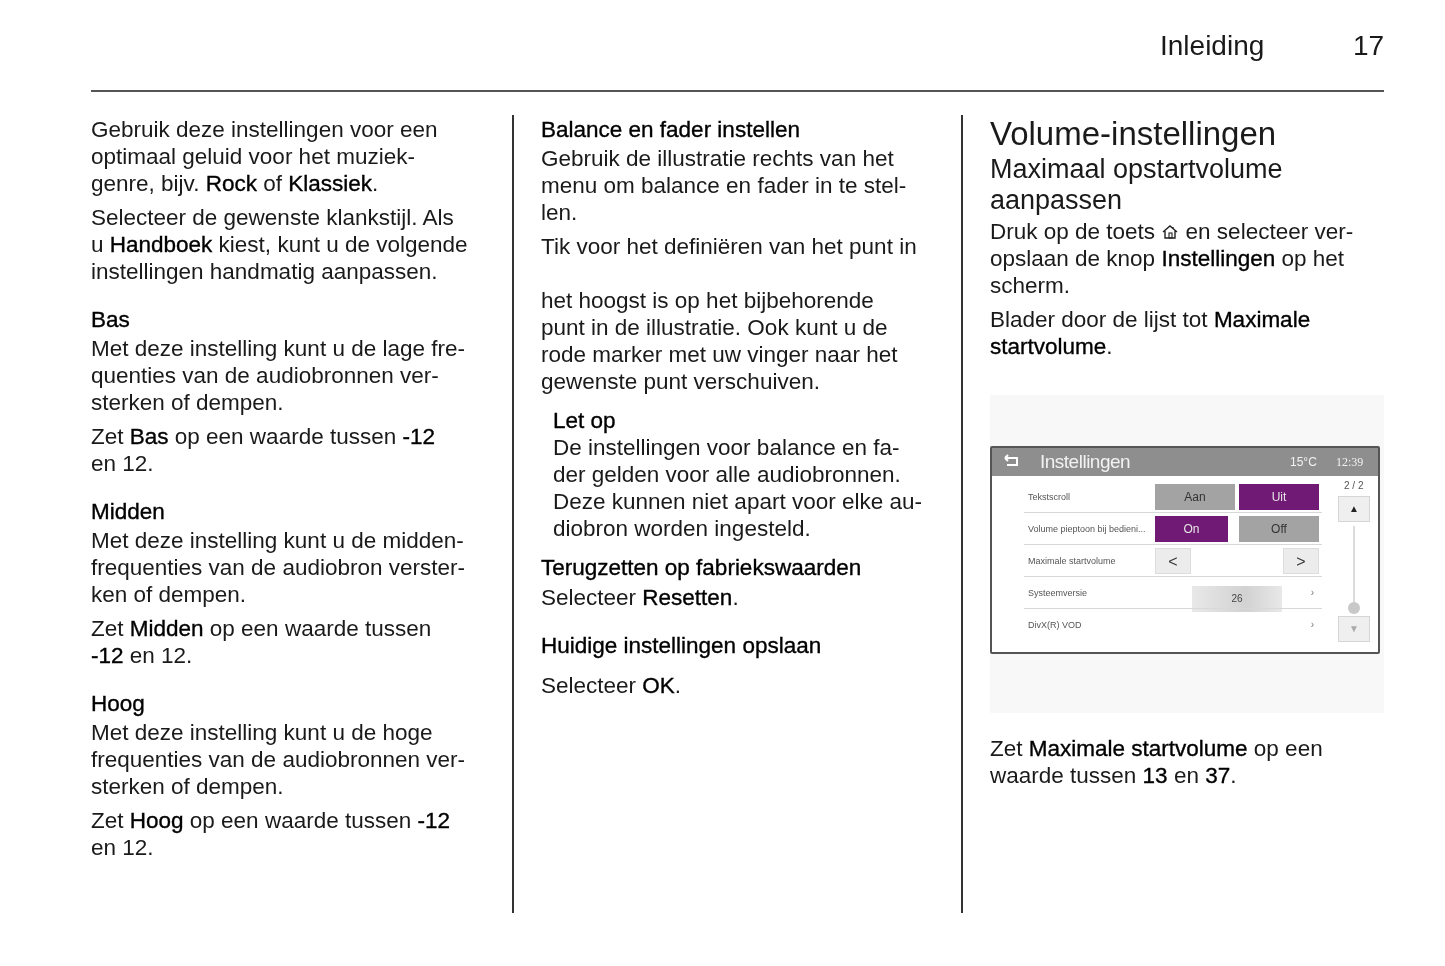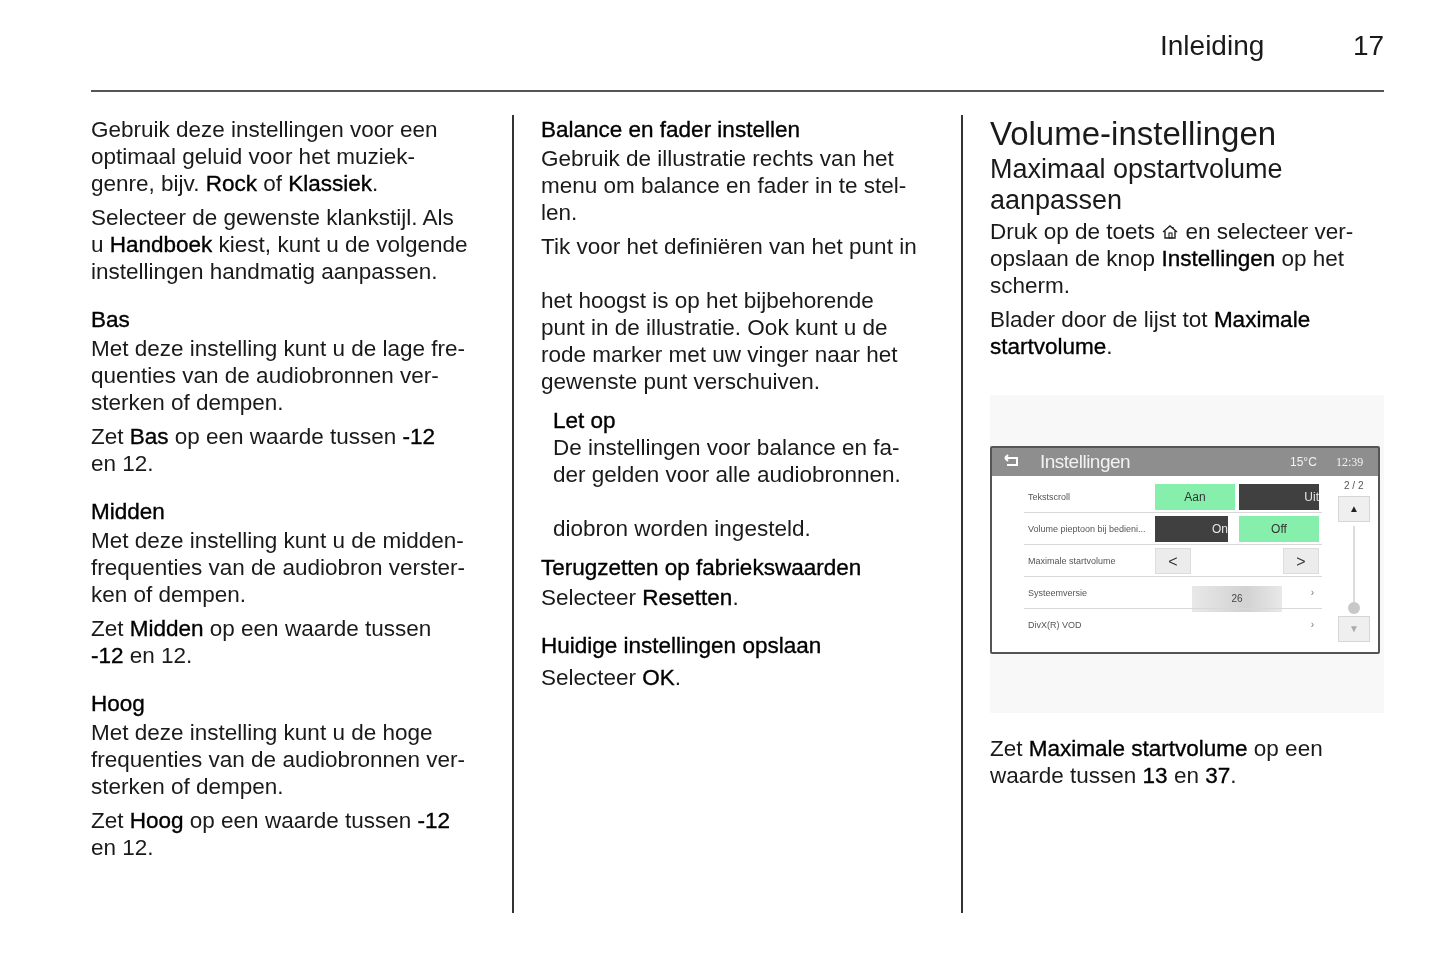--- a/index.html
+++ b/index.html
@@ -24,22 +24,22 @@
   .dev { position:absolute; left:990px; top:446px; width:390px; height:208px; border:2px solid #555; background:#fff; box-sizing:border-box; border-radius:2px; }
   .dev-bar { position:absolute; left:0; top:0; right:0; height:28px; background:#8e8e8e; color:#f2f2f2; }
   .dev-back { position:absolute; left:10px; top:5px; width:20px; height:18px; }
   .dev-title { position:absolute; left:48px; top:3px; font-size:19px; letter-spacing:-0.5px; }
   .dev-temp { position:absolute; left:298px; top:7px; font-size:12px; }
   .dev-time { position:absolute; left:344px; top:7px; font-size:12px;font-family:Liberation Serif, serif; }
   .row { position:absolute; left:32px; width:298px; height:31px; font-size:9px; color:#555; }
   .row .lbl { position:absolute; left:4px; top:10px; white-space:nowrap; }
   .row .sep { position:absolute; left:0; right:0; bottom:0; height:1px; background:#d8d8d8; }
   .btn { position:absolute; top:2px; height:26px; font-size:12px; text-align:center; line-height:26px; color:#444; }
-  .btn.on { background:#404040; color:#e6e6e6;text-align:right; }
-  .btn.off { background:#86efac; color:#333; }
+  .btn.on { background:#701a75; color:#e6e6e6; }
+  .btn.off { background:#a3a3a3; color:#333; }
   .btn.step { background:#ececec; border:1px solid #ddd; box-sizing:border-box; font-size:16px; color:#333; }
   .btn.val { background:linear-gradient(90deg,#e8e8e8,#d2d2d2 60%,#e8e8e8); font-size:10px;margin-top:38px; }
   .chev { position:absolute; right:8px; top:9px; font-size:10px; color:#777; }
   .pg { position:absolute; left:352px; top:32px; font-size:10px; color:#555; }
   .sbtn { position:absolute; left:346px; width:32px; height:26px; background:#efefef; border:1px solid #d6d6d6; box-sizing:border-box; text-align:center; line-height:24px; font-size:10px; color:#222; }
   .strack { position:absolute; left:361px; top:78px; width:2px; height:80px; background:#dcdcdc; }
   .sthumb { position:absolute; left:356px; top:154px; width:12px; height:12px; border-radius:50%; background:#c8c8c8; }
 </style>
 </head>
 <body>
@@ -98,30 +98,30 @@
     <span>Gebruik de illustratie rechts van het</span><br><span>menu om balance en fader in te stel-</span><br><span>len.</span>
   </p>
   <div class="gap-s"></div>
   <p>
     <span>Tik voor het definiëren van het punt in</span><br><br><span>het hoogst is op het bijbehorende</span><br><span>punt in de illustratie. Ook kunt u de</span><br><span>rode marker met uw vinger naar het</span><br><span>gewenste punt verschuiven.</span>
   </p>
   <div style="height:12px"></div>
   <div class="note">
     <p class="b">Let op</p>
     <p>
-      <span>De instellingen voor balance en fa-</span><br><span>der gelden voor alle audiobronnen.</span><br><br><span>diobron worden ingesteld.</span>
+      <span>De instellingen voor balance en fa-</span><br><span>der gelden voor alle audiobronnen.</span><br><span>Deze kunnen niet apart voor elke au-</span><br><span>diobron worden ingesteld.</span>
     </p>
   </div>
   <div style="height:12px"></div>
   <p class="b" style="margin-bottom:3px">Terugzetten op fabriekswaarden</p>
   <p>
     <span>Selecteer </span><b>Resetten</b><span>.</span>
   </p>
   <div class="gap-l"></div>
-  <p class="b" style="margin-bottom:5px">Huidige instellingen opslaan</p>
+  <p class="b" style="margin-bottom:13px">Huidige instellingen opslaan</p>
   <p>
     <span>Selecteer </span><b>OK</b><span>.</span>
   </p>
 </div>
 
 <div class="col" style="left:990px; width:400px; top:114px;">
   <p class="h1">Volume-instellingen</p>
   <p class="h2"><span>Maximaal opstartvolume</span><br><span>aanpassen</span></p>
   <p style="margin-top:2px">
     <span>Druk op de toets </span><svg class="home-icon home-ic" viewBox="0 0 18 16">

